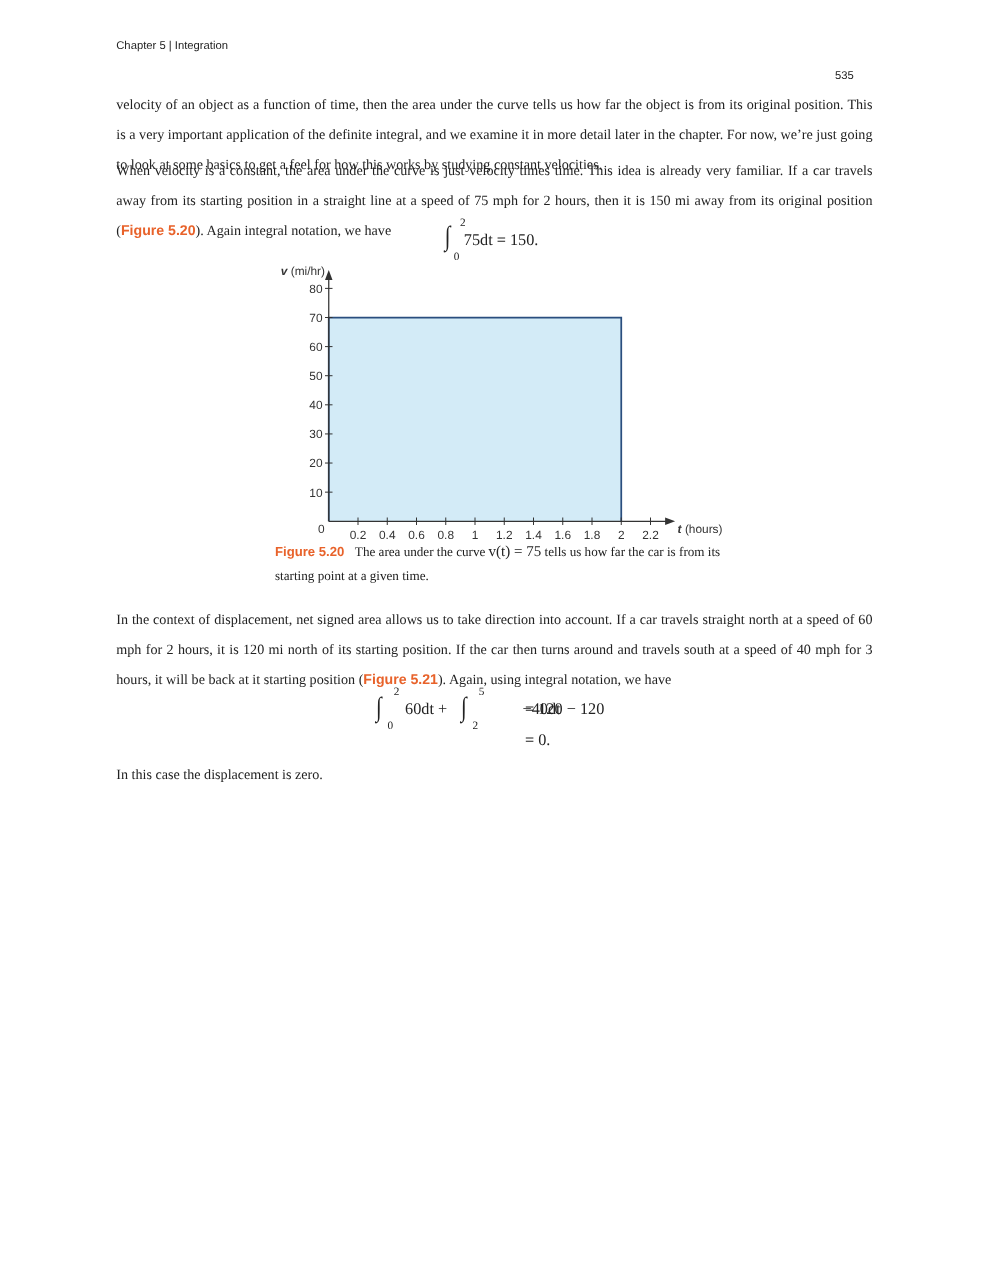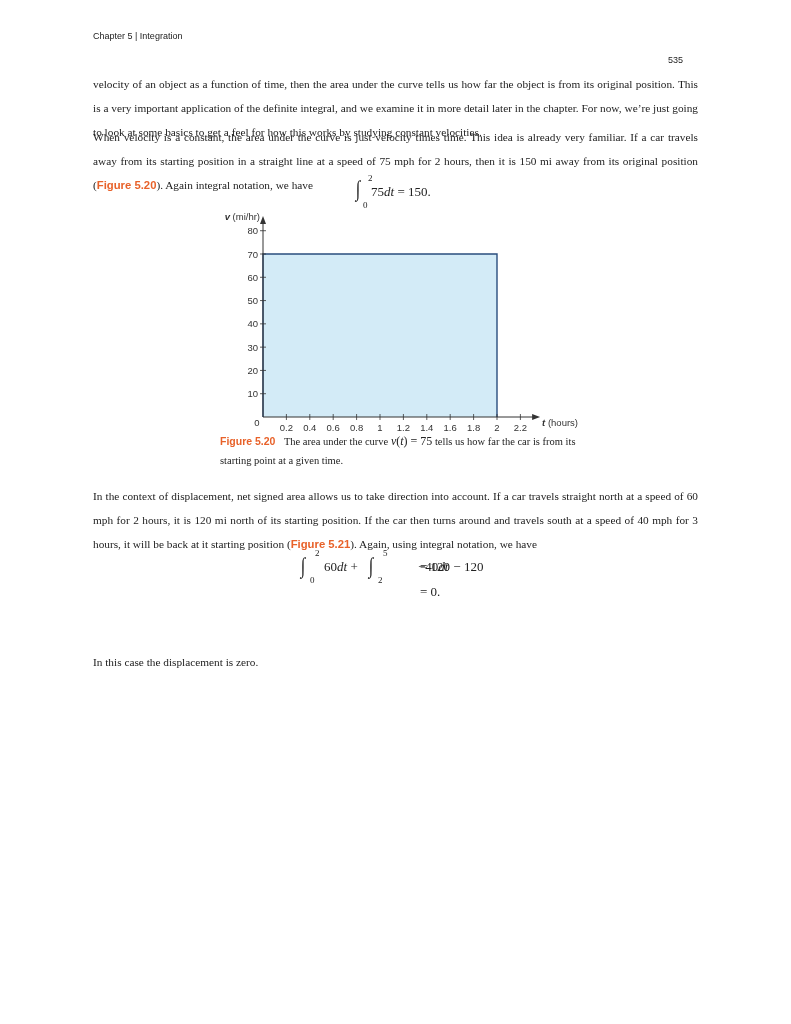--- a/index.html
+++ b/index.html
@@ -5,21 +5,21 @@
   html, body { margin: 0; padding: 0; background: #ffffff; }
   body { width: 791px; height: 1024px; position: relative; overflow: hidden; font-family: "Liberation Serif", serif; color: #222; }
   .header { position: absolute; top: 31px; left: 93px; width: 605px; height: 14px; font-family: "Liberation Sans", sans-serif; font-size: 9px; font-weight: normal; color: #222; }
   .header .left { position: absolute; left: 0; top: 0; }
   .header .right { position: absolute; right: 15px; top: 0; margin-top: 24px; }
   .para { position: absolute; left: 93px; width: 605px; font-size: 11.3px; line-height: 24px; text-align: justify; color: #222; }
   .figref { font-family: "Liberation Sans", sans-serif; font-weight: bold; color: #e8622a; }
   .eq { position: absolute; font-family: "Liberation Serif", serif; font-size: 13px; color: #222; }
   .int { font-size: 22px; font-style: italic; position: relative; display: inline-block; transform: scaleX(0.75); }
   .lim { position: absolute; font-size: 9px; font-style: normal; }
-  .it { font-style: italic; }
+  .it { }
   .caption { position: absolute; left: 220px; top: 432px; width: 360px; font-size: 10.5px; line-height: 19px; color: #222; }
   .caption .lab { font-family: "Liberation Sans", sans-serif; font-weight: bold; color: #e8622a; font-size: 10.5px; margin-right: 6px; }
   .caption .math { font-size: 12px; text-align: center; }
   svg text { font-family: "Liberation Sans", sans-serif; }
 </style>
 </head>
 <body>
 
 <div class="header">
   <span class="left">Chapter 5 | Integration</span>
@@ -110,15 +110,15 @@
   <span class="lim" style="left:10px; top:22px;">0</span>
   <span style="position:absolute; left:24px; top:6px; white-space:nowrap;"><span>60</span><span class="it">dt</span> <span>+</span></span>
   <span class="int" style="position:absolute; left:68px; top:0;">∫</span>
   <span class="lim" style="left:83px; top:-5px;">5</span>
   <span class="lim" style="left:78px; top:22px;">2</span>
   <span style="position:absolute; left:86px; top:6px; white-space:nowrap;margin-left:32px;"><span>−40</span><span class="it">dt</span></span>
   <span style="position:absolute; left:120px; top:6px; white-space:nowrap;">= 120 − 120</span>
   <span style="position:absolute; left:120px; top:31px; white-space:nowrap;">= 0.</span>
 </div>
 
-<div class="para" style="top:608px;margin-top:42px;">
+<div class="para" style="top:608px;">
   <span>In this case the displacement is zero.</span>
 </div>
 
 </body></html>

